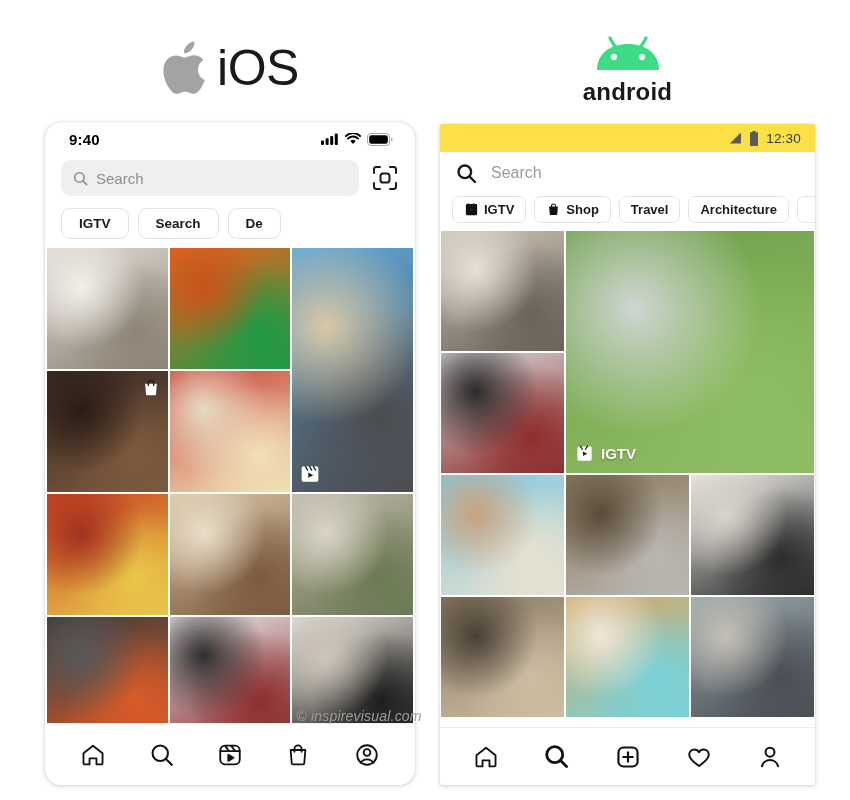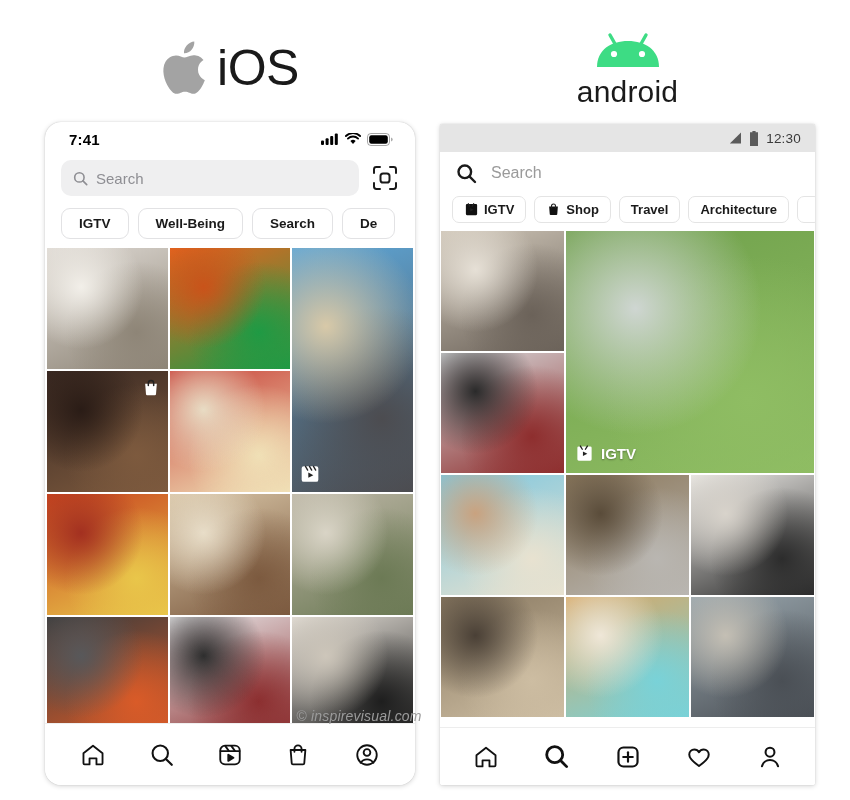--- a/index.html
+++ b/index.html
@@ -11,21 +11,21 @@
     overflow: hidden;
   }
   .stage { position: relative; width: 850px; height: 800px; }
 
   
   .plat-header { position: absolute; display: flex; align-items: center; justify-content: center; gap: 10px; }
   #ios-header { left: 45px; top: 30px; width: 370px; height: 75px; }
   #android-header { left: 440px; top: 28px; width: 375px; height: 80px; flex-direction: column; gap: 2px; }
 
   .ios-word { font-size: 50px; font-weight: 400; color: #1a1a1a; letter-spacing: -0.5px; font-family: "Liberation Sans", sans-serif; }
-  .android-word { font-size: 30px; font-weight: 400; color: #1a1a1a; letter-spacing: 0.2px; }
+  .android-word { font-size: 24px; font-weight: 700; color: #1a1a1a; letter-spacing: 0.2px; }
 
   
   .phone { position: absolute; background: #fff; overflow: hidden; }
   #ios-phone {
     left: 45px; top: 122px; width: 370px; height: 663px;
     border-radius: 16px;
     box-shadow: 0 1px 5px rgba(0,0,0,.18), 0 0 1px rgba(0,0,0,.25);
   }
   #android-phone {
     left: 440px; top: 124px; width: 375px; height: 661px;
@@ -73,21 +73,21 @@
   
   .ios-nav {
     position: absolute; left: 0; right: 0; bottom: 0; height: 62px;
     background: #fff; border-top: 1px solid #efefef;
     display: flex; align-items: center; justify-content: space-around; padding: 0 14px;
   }
   .navbtn { width: 40px; height: 40px; display: flex; align-items: center; justify-content: center; }
 
   
   .and-status {
-    height: 28px; background: #e5e5e5; display: flex; align-items: center;
+    height: 28px; background: #fde047; display: flex; align-items: center;
     justify-content: flex-end; gap: 7px; padding: 0 14px;
   }
   .and-time { font-size: 13.5px; color: #3a3a3a; font-weight: 400; letter-spacing: .2px; }
 
   
   .and-searchrow { height: 42px; display: flex; align-items: center; gap: 14px; padding: 0 16px; }
   .and-search-ph { font-size: 16px; color: #9a9a9a; }
 
   
   .and-chips { display: flex; gap: 8px; padding: 2px 0 8px 12px; }
@@ -150,21 +150,21 @@
         <circle cx="26" cy="27" r="3.1" fill="#ffffff"></circle>
         <circle cx="54" cy="27" r="3.1" fill="#ffffff"></circle>
       </svg>
     </span>
     <span class="android-word">android</span>
   </div>
 
   <div class="phone" id="ios-phone">
 
     <div class="ios-status">
-      <span class="ios-time">7:41</span>
+      <span class="ios-time">9:40</span>
       <span class="ios-status-icons">
         <span>
           <svg width="18" height="12" viewBox="0 0 18 12">
             <rect x="0" y="7.5" width="3" height="4.5" rx="1" fill="#000"></rect>
             <rect x="4.6" y="5.3" width="3" height="6.7" rx="1" fill="#000"></rect>
             <rect x="9.2" y="3" width="3" height="9" rx="1" fill="#000"></rect>
             <rect x="13.8" y="0.4" width="3" height="11.6" rx="1" fill="#000"></rect>
           </svg>
         </span>
         <span>
@@ -203,23 +203,20 @@
           <rect x="8.5" y="8.5" width="9" height="9" rx="2.6" fill="none" stroke="#1a1a1a" stroke-width="2"></rect>
         </svg>
       </div>
     </div>
 
     <div class="ios-chips" id="ios-chips">
         <div class="ios-chip">
           <span>IGTV</span>
         </div>
         <div class="ios-chip">
-          <span>Well-Being</span>
-        </div>
-        <div class="ios-chip">
           <span>Search</span>
         </div>
         <div class="ios-chip">
           <span>De</span>
         </div>
       </div>
 
     <div class="ios-grid" id="ios-grid">
         <div class="tile">
           <div class="ph" style="background: radial-gradient(circle at 28% 32%, rgb(242, 239, 233) 0%, rgba(0, 0, 0, 0) 52%), radial-gradient(circle at 74% 70%, rgb(142, 133, 119) 0%, rgba(0, 0, 0, 0) 58%), linear-gradient(158deg, rgb(222, 217, 211) 0%, rgb(142, 133, 119) 100%);"></div>

